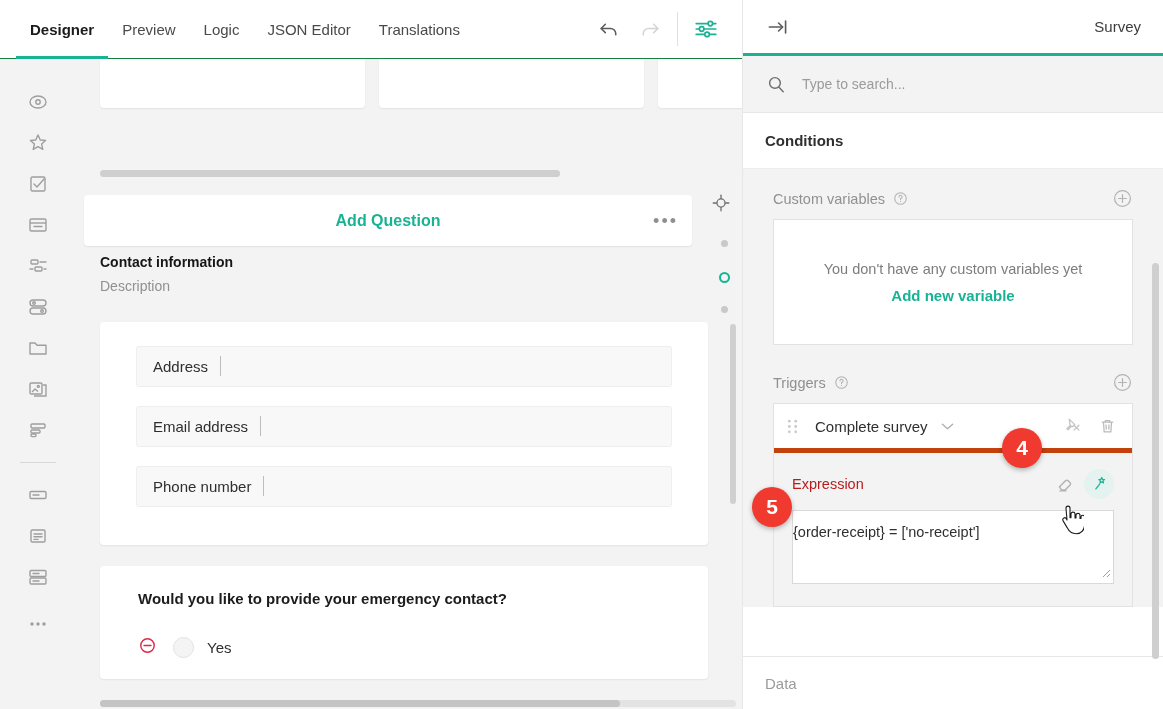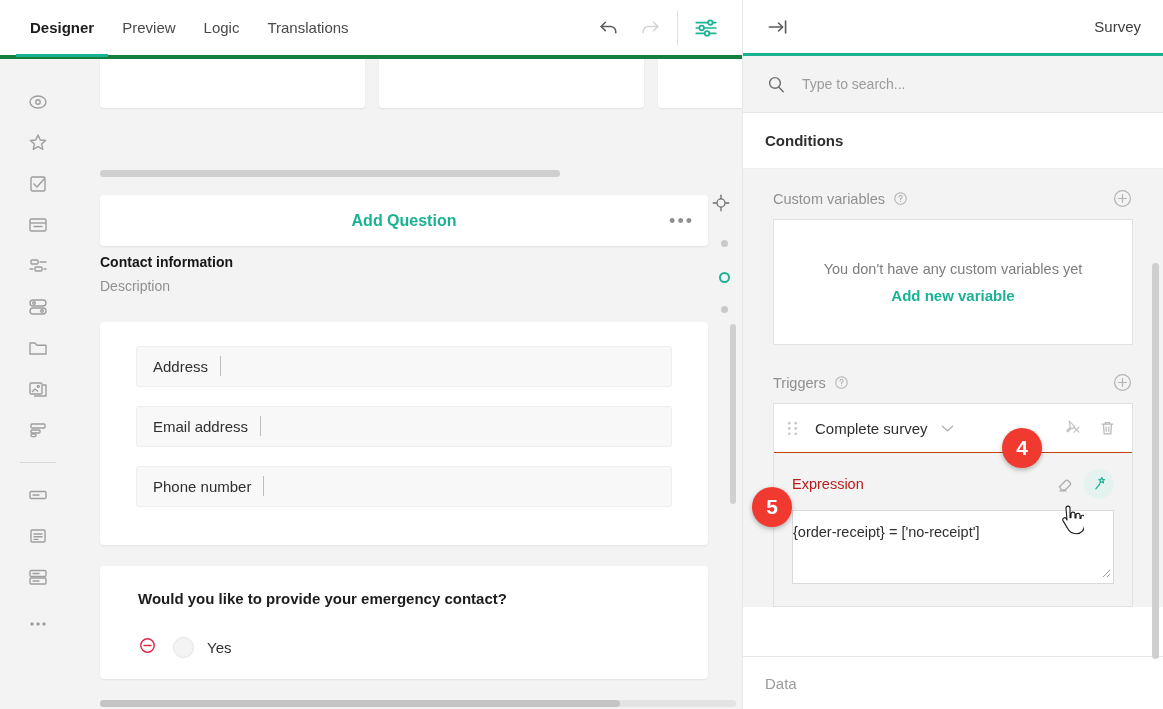--- a/index.html
+++ b/index.html
@@ -10,21 +10,21 @@
     overflow: hidden;
   }
   .app { position: relative; width: 1163px; height: 709px; display: flex; }
 
   
   .left-zone { width: 742px; height: 709px; position: relative; background: #f3f3f3; }
 
   
   .tabbar {
     height: 59px; background: #ffffff; display: flex; align-items: center;
-    position: relative; border-bottom: 4px solid #15803d;
+    position: relative; border-bottom: 1px solid #15803d;
   }
   .tab {
     font-size: 15px; color: #4a4a4a; padding: 0 14px; height: 59px;
     display: flex; align-items: center; cursor: pointer; position: relative;
     white-space: nowrap;
   }
   .tab:first-child { margin-left: 16px; }
   .tab.active { color: #1c1c1c; font-weight: bold; }
   .tab.active::after {
     content: ""; position: absolute; left: 0; right: 0; bottom: 0;
@@ -63,21 +63,21 @@
   }
   .matrix-cell.narrow { width: 110px; }
   .hscroll-track {
     position: absolute; left: 24px; top: 111px; width: 640px; height: 7px;
   }
   .hscroll-thumb {
     width: 460px; height: 7px; background: #cfcfcf; border-radius: 4px;
   }
 
   .add-question {
-    position: absolute; left: 24px; top: 136px; width: 608px; height: 51px;
+    position: absolute; left: 8px; top: 136px; width: 608px; height: 51px;
     background: #fff; border-radius: 4px; box-shadow: 0 1px 2px rgba(0,0,0,0.07);
     display: flex; align-items: center; justify-content: center;
     cursor: pointer;
   }
   .add-question-label { color: #19b394; font-size: 16px; font-weight: bold; }
   .dots-btn {
     position: absolute; right: 14px; top: 50%; transform: translateY(-50%);
     color: #8f8f8f; font-size: 18px; letter-spacing: 2px; cursor: pointer;
     line-height: 1;
   }
@@ -172,21 +172,21 @@
     display: flex; flex-direction: column; align-items: center;
     justify-content: center; gap: 10px;
   }
   .empty-text { font-size: 14.5px; color: #7d7d7d; }
   .empty-link { font-size: 15px; color: #19b394; font-weight: bold; cursor: pointer; }
 
   .trigger-wrap { margin-top: 27px; }
   .trigger-box { background: #fff; border: 1px solid #e2e2e2; }
   .trigger-row {
     height: 49px; display: flex; align-items: center; padding: 0 14px 0 12px;
-    border-bottom: 1px solid #c2410c;
+    border-bottom: 5px solid #c2410c;
   }
   .drag-handle { cursor: grab; display: flex; margin-right: 16px; }
   .trigger-name { font-size: 15px; color: #2f2f2f; cursor: pointer; }
   .chev { margin-left: 13px; cursor: pointer; display: flex; }
   .trigger-actions { margin-left: auto; display: flex; align-items: center; gap: 14px; }
   .act-btn { cursor: pointer; display: flex; align-items: center; }
 
   .expr-area { padding: 16px 18px 22px; background: #f3f3f3; }
   .expr-head { display: flex; align-items: center; height: 30px; }
   .expr-label { font-size: 14.5px; color: #b91c1c; }
@@ -234,20 +234,23 @@
 
     <div class="tabbar">
       <div class="tab active">
         <span>Designer</span>
       </div>
       <div class="tab">
         <span>Preview</span>
       </div>
       <div class="tab">
         <span>Logic</span>
+      </div>
+      <div class="tab">
+        <span>JSON Editor</span>
       </div>
       <div class="tab">
         <span>Translations</span>
       </div>
       <div class="tabbar-spacer"></div>
 
       <div class="icon-btn">
         <svg width="25" height="25" viewBox="0 0 24 24" fill="none" stroke="#5c5c5c" stroke-width="1.5">
           <path d="M8 7L4 11l4 4" stroke-linecap="round" stroke-linejoin="round"></path>
           <path d="M4 11h9a5 5 0 0 1 5 5v1" stroke-linecap="round"></path>

